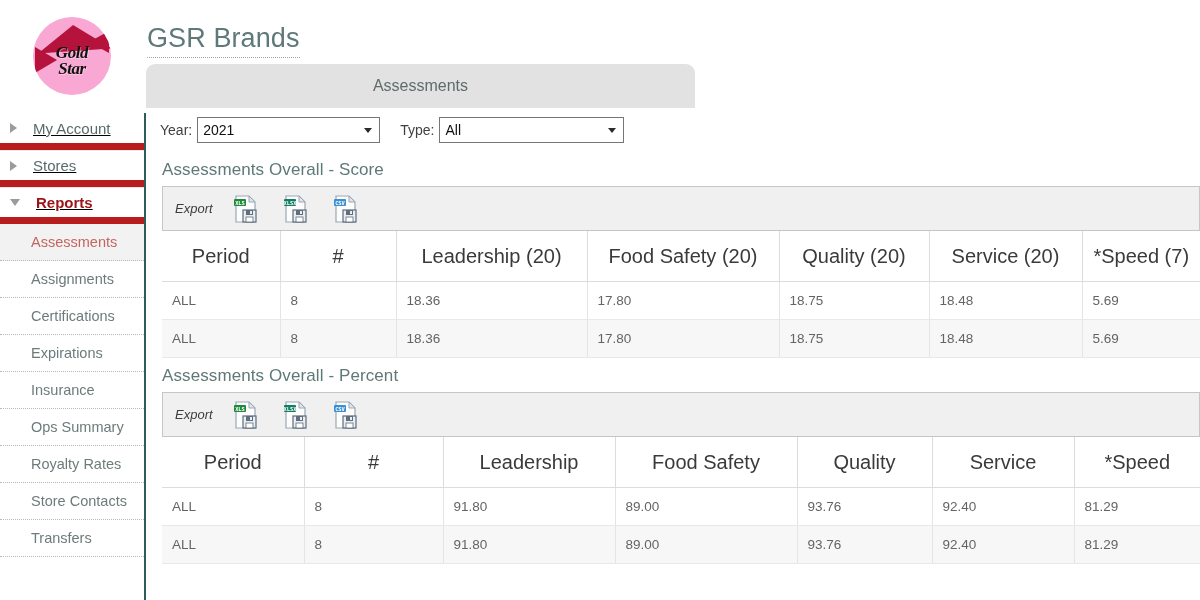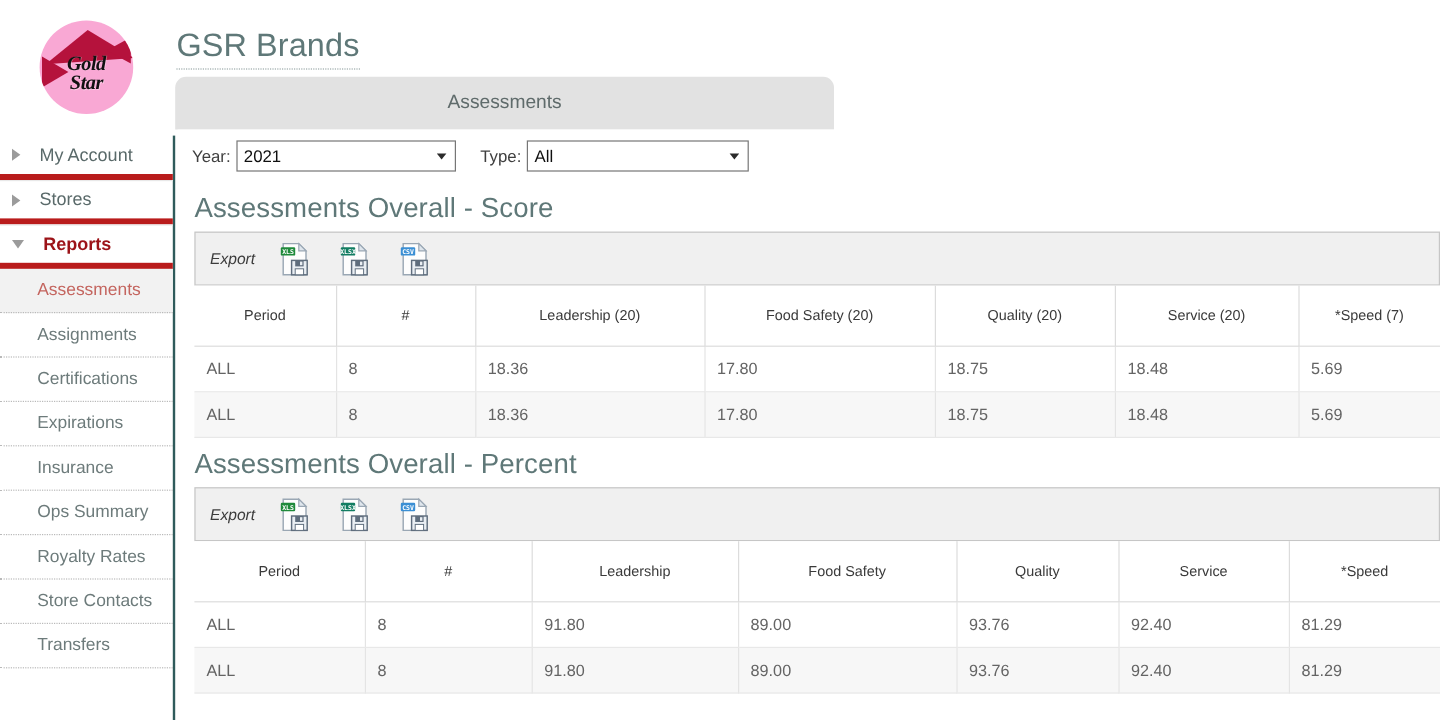--- a/index.html
+++ b/index.html
@@ -89,24 +89,25 @@
     height: 487px;
     background: #ffffff;
     border-right: 2px solid #2f5b5b;
     box-sizing: border-box;
   }
   .nav-top {
     position: relative;
     display: flex;
     align-items: center;
     height: 37px;
-    border-bottom: 5px solid #b91c1c;
+    border-bottom: 7px solid #b91c1c;
     border-top: 1px solid #e8e8e8;
     padding-left: 10px;
     box-sizing: border-box;
+    text-decoration: underline;
   }
   .nav-top:first-child { border-top: none; }
   .nav-top .caret-right {
     width: 0; height: 0;
     border-top: 5px solid transparent;
     border-bottom: 5px solid transparent;
     border-left: 7px solid #9b9b9b;
     margin-right: 16px;
     flex: none;
   }
@@ -213,21 +214,21 @@
     right: 7px;
     top: 50%;
     margin-top: -2px;
     width: 0; height: 0;
     border-left: 4.5px solid transparent;
     border-right: 4.5px solid transparent;
     border-top: 5px solid #2b2b2b;
   }
 
   .section-title {
-    font-size: 23px;
+    font-size: 17px;
     color: #5f7878;
     padding: 8px 0 6px 14px;
     letter-spacing: 0.1px;
   }
 
   .export-bar {
     margin-left: 14px;
     width: 1038px;
     height: 45px;
     background: #f0f0f0;
@@ -255,21 +256,21 @@
     margin-left: 14px;
     width: 1038px;
     border-collapse: collapse;
     table-layout: fixed;
     font-size: 13.5px;
   }
   table.rpt th {
     height: 48px;
     font-weight: normal;
     color: #3a3a3a;
-    font-size: 12px;
+    font-size: 20px;
     text-align: center;
     border-right: 1px solid #dcdcdc;
     border-bottom: 1px solid #dcdcdc;
     background: #ffffff;
   }
   table.rpt th:last-child { border-right: none; }
   table.rpt td {
     height: 35px;
     color: #646464;
     padding-left: 10px;

